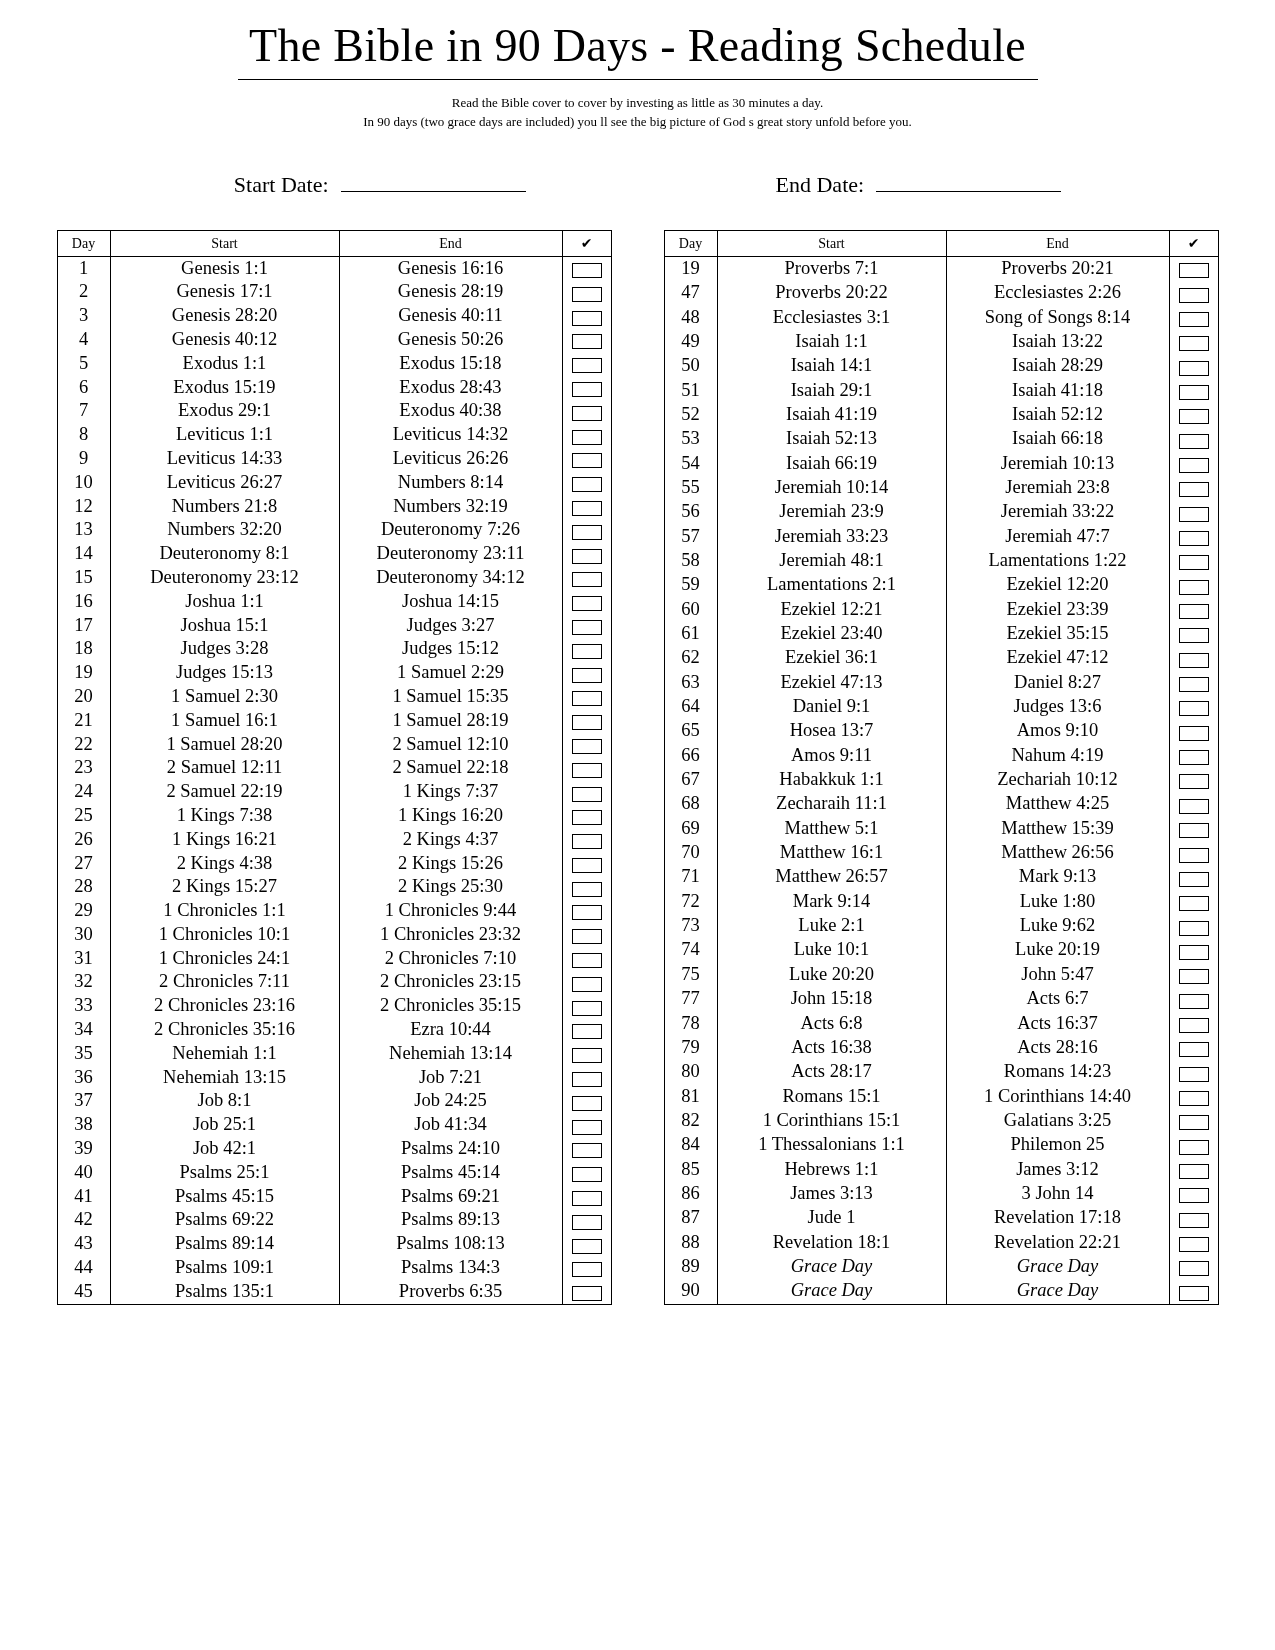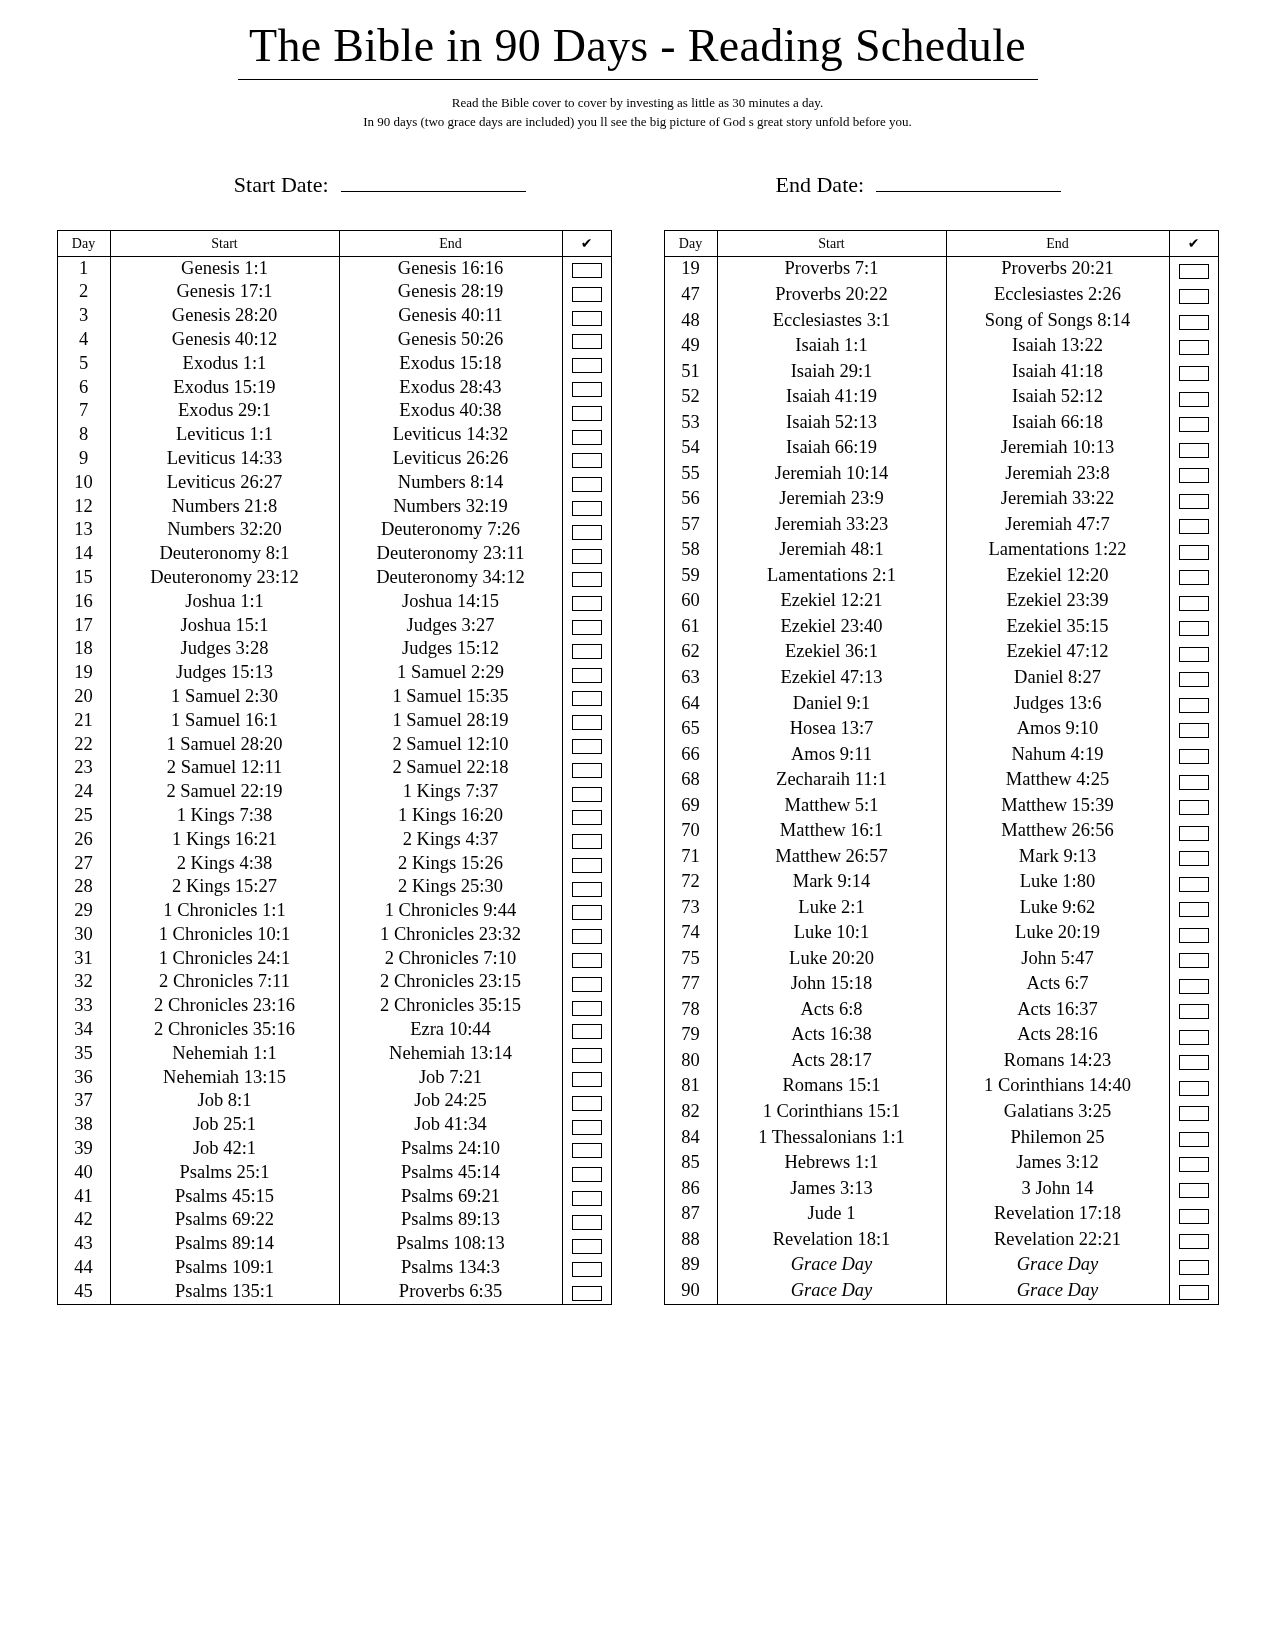--- a/index.html
+++ b/index.html
@@ -552,20 +552,28 @@
           </tr>
           <tr>
             <td class="col-day">49</td>
             <td class="col-start">Isaiah 1:1</td>
             <td class="col-end">Isaiah 13:22</td>
             <td class="col-check cell-check">
               <div class="checkbox"></div>
             </td>
           </tr>
           <tr>
+            <td class="col-day">50</td>
+            <td class="col-start">Isaiah 14:1</td>
+            <td class="col-end">Isaiah 28:29</td>
+            <td class="col-check cell-check">
+              <div class="checkbox"></div>
+            </td>
+          </tr>
+          <tr>
             <td class="col-day">51</td>
             <td class="col-start">Isaiah 29:1</td>
             <td class="col-end">Isaiah 41:18</td>
             <td class="col-check cell-check">
               <div class="checkbox"></div>
             </td>
           </tr>
           <tr>
             <td class="col-day">52</td>
             <td class="col-start">Isaiah 41:19</td>
@@ -675,20 +683,28 @@
             <td class="col-start">Hosea 13:7</td>
             <td class="col-end">Amos 9:10</td>
             <td class="col-check cell-check">
               <div class="checkbox"></div>
             </td>
           </tr>
           <tr>
             <td class="col-day">66</td>
             <td class="col-start">Amos 9:11</td>
             <td class="col-end">Nahum 4:19</td>
+            <td class="col-check cell-check">
+              <div class="checkbox"></div>
+            </td>
+          </tr>
+          <tr>
+            <td class="col-day">67</td>
+            <td class="col-start">Habakkuk 1:1</td>
+            <td class="col-end">Zechariah 10:12</td>
             <td class="col-check cell-check">
               <div class="checkbox"></div>
             </td>
           </tr>
           <tr>
             <td class="col-day">68</td>
             <td class="col-start">Zecharaih 11:1</td>
             <td class="col-end">Matthew 4:25</td>
             <td class="col-check cell-check">
               <div class="checkbox"></div>

